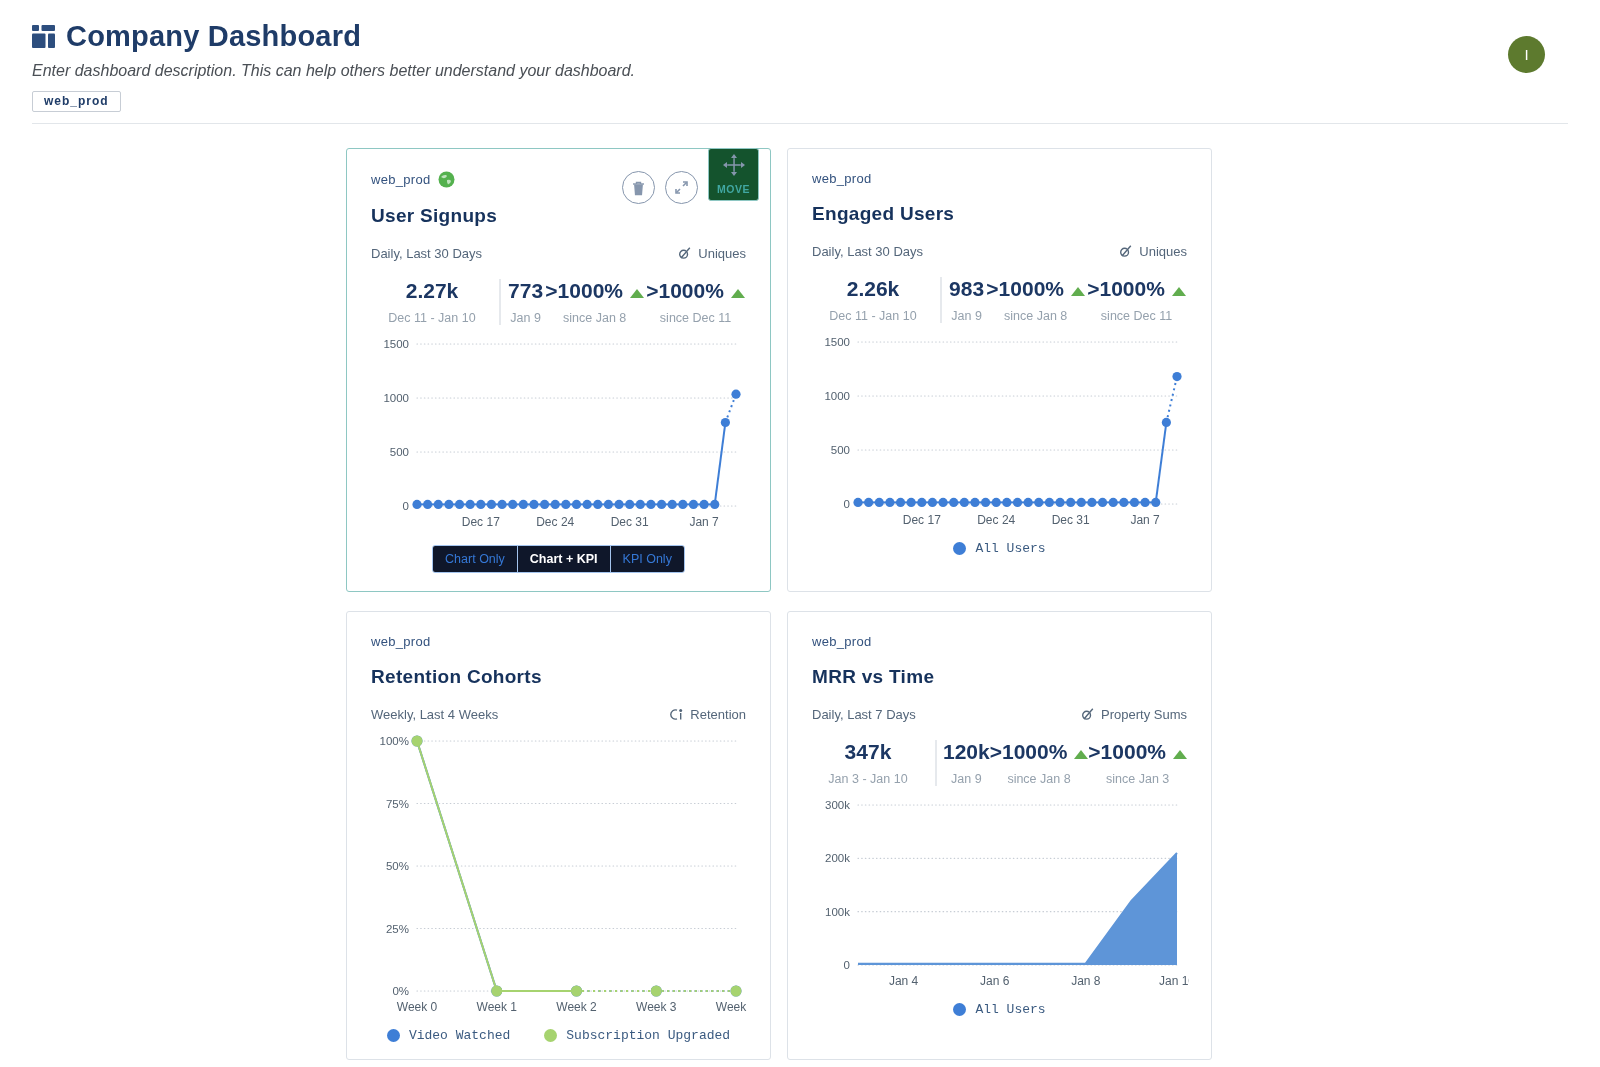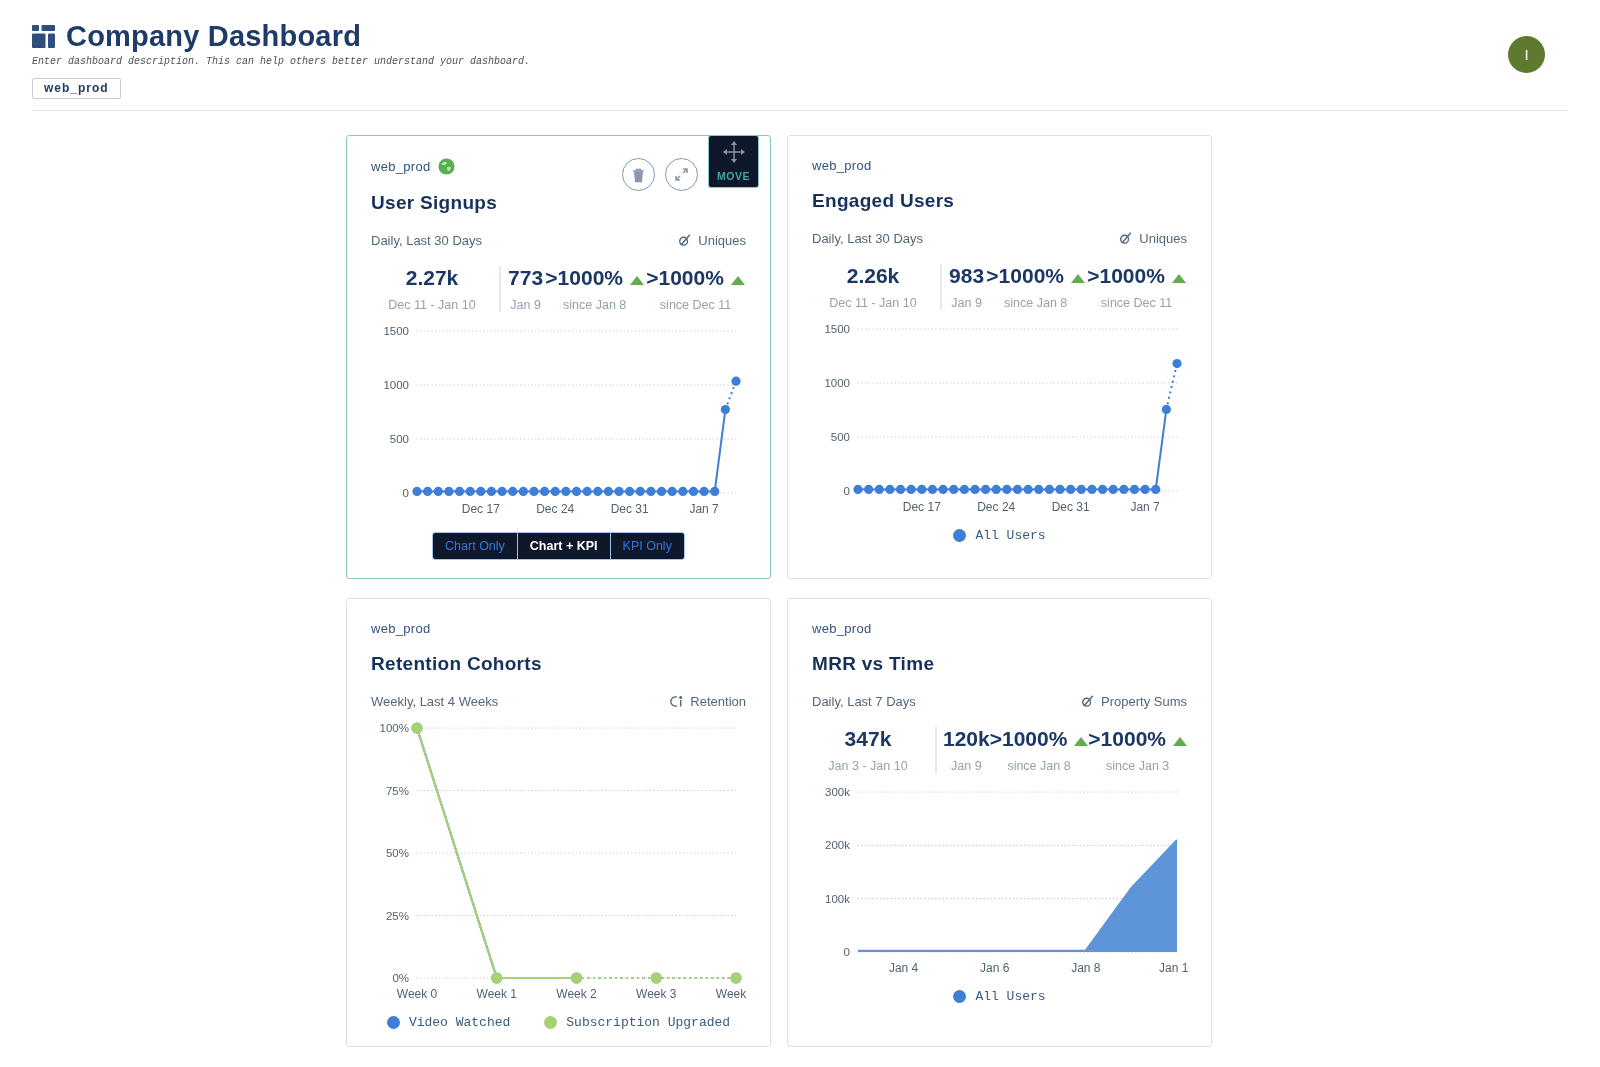--- a/index.html
+++ b/index.html
@@ -4,21 +4,21 @@
 <style>
   * { margin:0; padding:0; box-sizing:border-box; }
   html,body { width:1600px; height:1067px; background:#ffffff;
     font-family:"Liberation Sans", sans-serif; color:#1f3c68; overflow:hidden; }
 
   
   .header { position:relative; padding:20px 32px 0 32px; }
   .title-row { display:flex; align-items:center; gap:11px; }
   .logo { width:23px; height:23px; flex:0 0 auto; }
   h1.page-title { font-size:29px; font-weight:700; color:#1f3c68; letter-spacing:0.2px; }
-  .dash-desc { margin-top:3px; font-size:10px; font-style:italic; color:#4a4f55;font-family:Liberation Mono, monospace; }
+  .dash-desc { margin-top:9px; font-size:16px; font-style:italic; color:#4a4f55; }
   .tag-chip { display:inline-block; margin-top:11px; padding:2px 11px 3px;
     border:1px solid #c7cdd5; border-radius:2px; font-size:12px; font-weight:bold;
     color:#1f3c68; letter-spacing:1px; background:#fff; }
   .header-divider { border:none; border-top:1px solid #e2e6ea; margin-top:11px; }
   .avatar { position:absolute; top:36px; right:55px; width:37px; height:37px;
     border-radius:50%; background:#5d7a2e; color:#ffffff; font-size:15px;
     display:flex; align-items:center; justify-content:center; cursor:pointer; }
 
   
   .grid { margin:24px 0 0 346px; width:867px; display:grid;
@@ -33,21 +33,21 @@
     letter-spacing:0.3px; }
   .period-row { margin-top:19px; display:flex; justify-content:space-between;
     align-items:center; font-size:13px; color:#54667a; }
   .metric-type { display:flex; align-items:center; gap:6px; color:#54667a; }
 
   
   .card-actions { position:absolute; top:22px; right:72px; display:flex; gap:10px; }
   .icon-btn { width:33px; height:33px; border-radius:50%; border:1.5px solid #8696ad;
     background:#fff; display:flex; align-items:center; justify-content:center; cursor:pointer; }
   .move-btn { position:absolute; top:-1px; right:11px; width:51px; height:53px;
-    background:#0f172a; border:1px solid #8ec7c3; border-radius:3px; display:flex;
+    background:#14532d; border:1px solid #8ec7c3; border-radius:3px; display:flex;
     flex-direction:column; align-items:center; justify-content:center; gap:7px;
     cursor:pointer; }
   .move-label { font-size:10.5px; font-weight:bold; color:#41a7a2; letter-spacing:0.5px; }
 
   
   .kpi-row { margin-top:18px; display:flex; align-items:flex-start;justify-content:flex-end; }
   .kpi { text-align:center; }
   .kpi-primary { flex:0 0 122px; }
   .kpi-value { font-size:21px; font-weight:700; color:#1c3763; white-space:nowrap; }
   .kpi-label { margin-top:8px; font-size:12.5px; color:#95a1ad; white-space:nowrap; }

